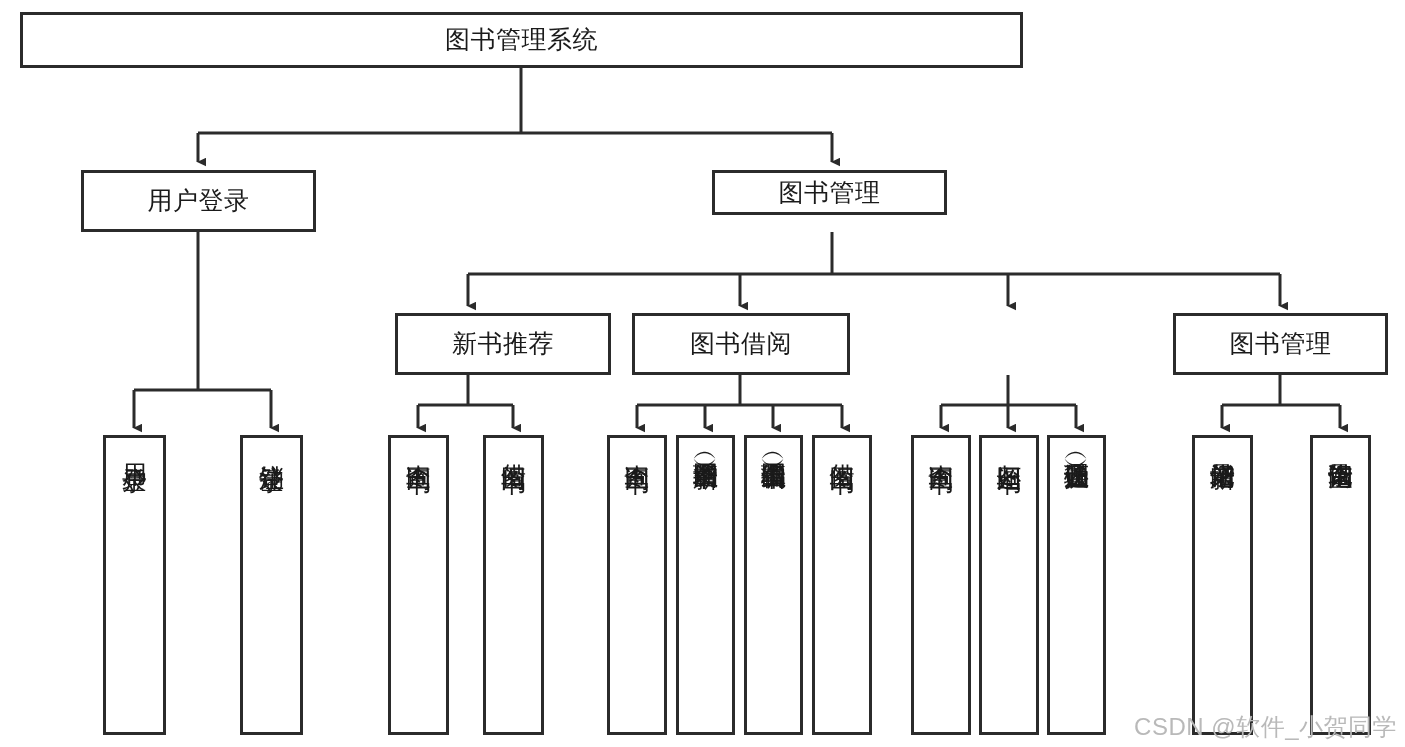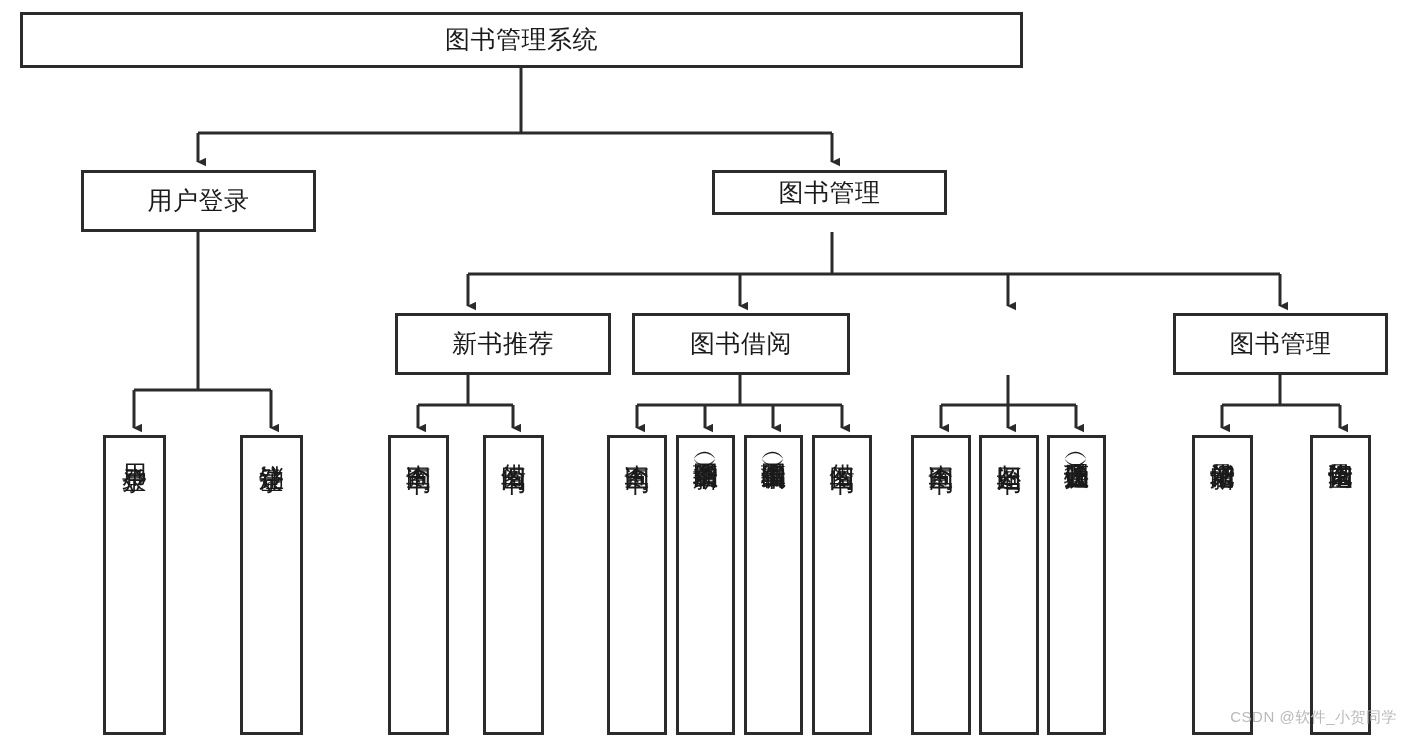--- a/index.html
+++ b/index.html
@@ -62,22 +62,22 @@
   #connectors {
     position: absolute;
     left: 0; top: 0;
     width: 1405px;
     height: 747px;
     pointer-events: none;
   }
   #watermark {
     position: absolute;
     right: 8px;
-    bottom: 20px;
-    font-size: 15px;
+    bottom: 4px;
+    font-size: 24px;
     color: #b9b9b9;
     letter-spacing: 0.5px;
     white-space: nowrap;
   }
 </style>
 </head>
 <body>
 
 <div id="diagram-root">
 

